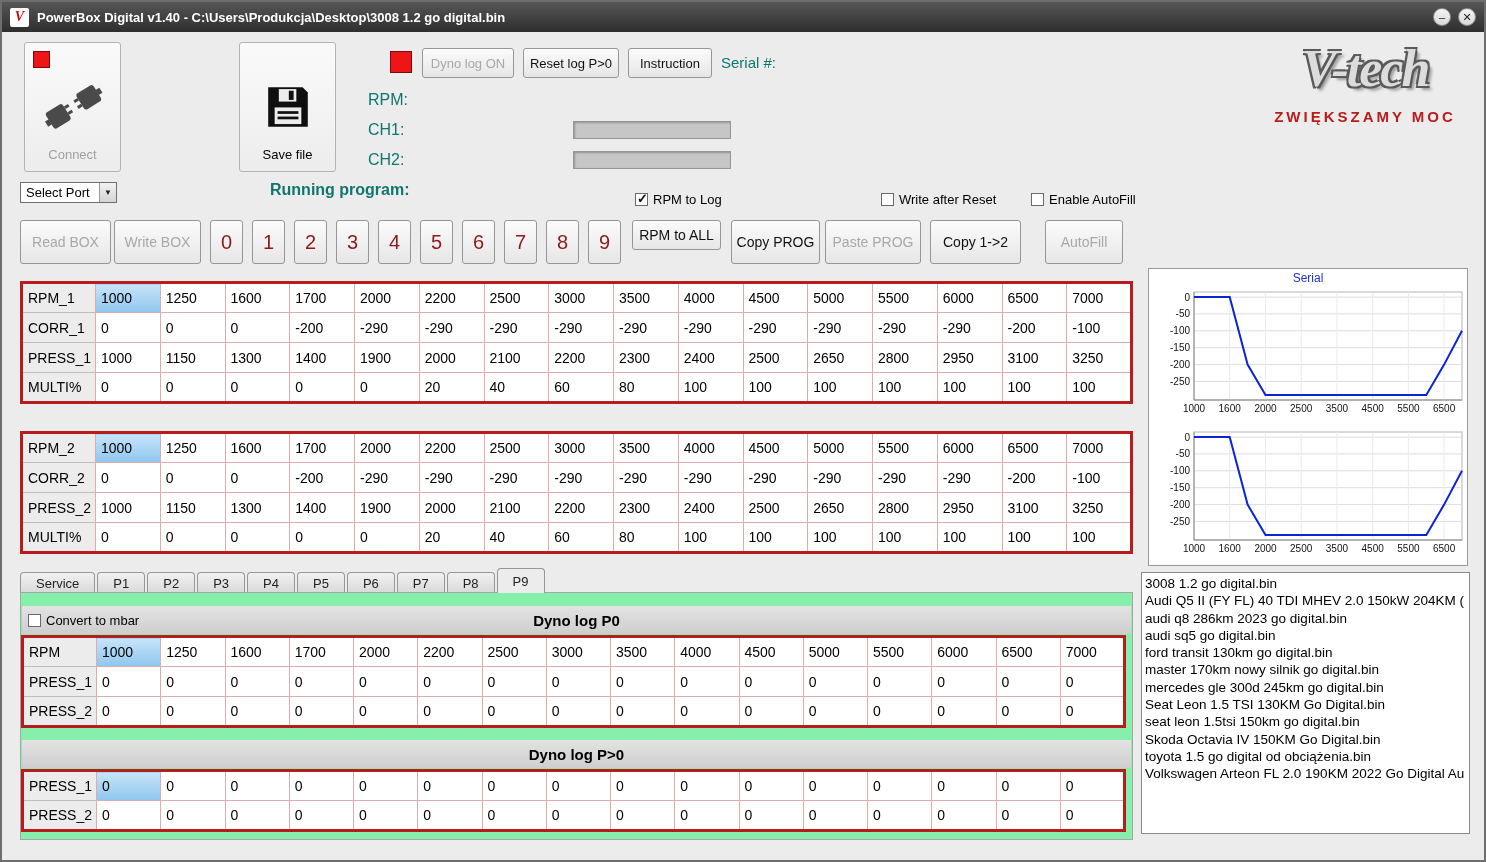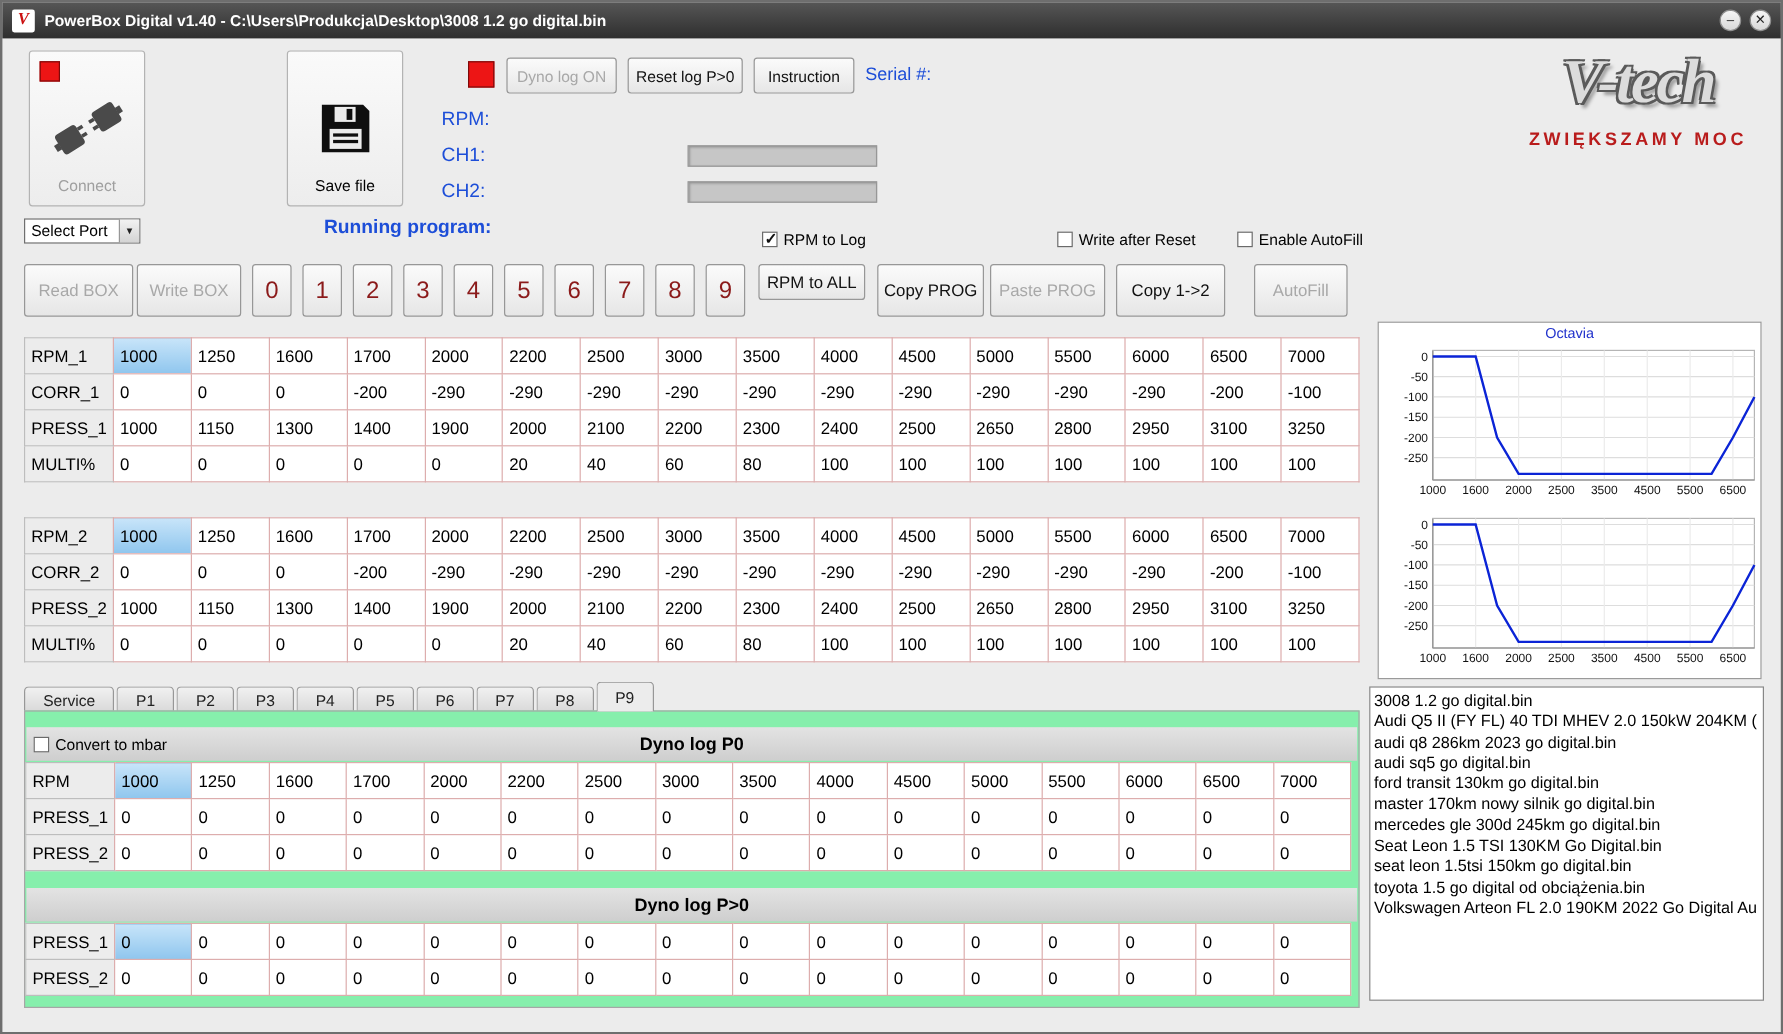--- a/index.html
+++ b/index.html
@@ -12,21 +12,21 @@
   .title-icon{width:19px;height:19px;background:#fff;border-radius:2px;color:#cc1212;font-weight:bold;font-style:italic;display:flex;align-items:center;justify-content:center;font-size:14px;font-family:"Liberation Serif",serif}
   .title-text{color:#fff;font-size:13px;font-weight:bold;white-space:nowrap}
   .win-controls{margin-left:auto;display:flex;gap:7px}
   .win-btn{width:18px;height:18px;border-radius:50%;background:linear-gradient(#f5f5f5,#d8d8d8);color:#222;display:flex;align-items:center;justify-content:center;font-size:11px;border:1px solid #909090;line-height:1}
 
   
   .abs{position:absolute}
   .btn{background:linear-gradient(#fbfbfb,#e6e6e6);border:1px solid #979797;border-radius:3px;font-size:14px;display:flex;align-items:center;justify-content:center;color:#111;white-space:nowrap}
   .btn.small{font-size:13px}
   .btn.disabled{color:#a8a8a8}
-  .lbl{position:absolute;font-size:16px;color:#1d4ed8;white-space:nowrap}
+  .lbl{position:absolute;font-size:16px;color:#0f766e;white-space:nowrap}
   .red-ind{display:block;width:22px;height:22px;background:#ed1515;border:1px solid #7d0a0a}
   .pbar{position:absolute;width:158px;height:18px;background:#c6c6c6;border:1px solid #979797;box-shadow:inset 1px 1px 2px rgba(0,0,0,.25)}
   .cb{position:absolute;display:flex;align-items:center;gap:5px;font-size:13px;z-index:3;white-space:nowrap;cursor:default}
   .cbox{width:13px;height:13px;background:#fff;border:1px solid #6a6a6a;position:relative;flex:none}
   .cbox.checked::after{content:"\2713";position:absolute;left:1px;top:-3px;font-size:13px;font-weight:bold;color:#111}
 
   
   .bigbtn{position:absolute;width:97px;height:130px;background:linear-gradient(#fafafa,#ededed);border:1px solid #b3b3b3;border-radius:3px;display:flex;flex-direction:column;align-items:center;justify-content:center;gap:12px;font-size:13px}
   .bigbtn .biglabel{position:absolute;bottom:9px}
   .muted{color:#9f9f9f}
@@ -39,21 +39,21 @@
   
   .logo{position:absolute;left:1258px;top:38px;width:210px;text-align:center}
   .logo-brand{font-family:"Liberation Serif",serif;font-style:italic;font-weight:bold;font-size:52px;line-height:58px;letter-spacing:-2px;color:#dcdcdc;text-shadow:-2px -2px 0 #5a5a5a,2px -2px 0 #5a5a5a,-2px 2px 0 #5a5a5a,2px 2px 0 #5a5a5a,4px 4px 3px rgba(0,0,0,.35)}
   .logo-tagline{margin-top:10px;font-size:15px;font-weight:bold;letter-spacing:3px;color:#b91c1c}
 
   
   .digits{position:absolute;left:208px;top:218px;display:flex;gap:9px}
   .digit{width:33px;height:44px;font-size:20px;color:#8b1a1a}
 
   
-  table.grid{position:absolute;border-collapse:collapse;table-layout:fixed;width:1113px;background:#fff;border:1px solid #b91c1c}
+  table.grid{position:absolute;border-collapse:collapse;table-layout:fixed;width:1113px;background:#fff;border:3px solid #b91c1c}
   .grid th,.grid td{border:1px solid #ddadad;height:30px;font-size:14px;font-weight:normal;text-align:left;padding-left:5px;overflow:hidden;white-space:nowrap;color:#000}
   .grid th{background:#ececec;width:74px;border-color:#bdbdbd #ddadad #bdbdbd #bdbdbd}
   .grid td.sel{background:linear-gradient(#c7e4f9,#8fc6ee)}
 
   
   .tabs{position:absolute;left:18px;top:566px;display:flex;align-items:flex-end;height:25px}
   .tab{padding:0 15px;background:linear-gradient(#f1f1f1,#d9d9d9);border:1px solid #979797;border-bottom:none;border-radius:4px 4px 0 0;font-size:13px;margin-right:2px;height:21px;display:flex;align-items:center;color:#222}
   .tab.active{background:#ececec;height:25px;position:relative;z-index:4;font-weight:normal}
   .tabpanel{position:absolute;left:18px;top:590px;width:1113px;height:248px;border:1px solid #a6a6a6;background:#86efac}
   .band{position:absolute;left:1px;right:1px;height:28px;background:linear-gradient(#e3e3e3,#cecece);display:flex;align-items:center;justify-content:center;font-weight:bold;font-size:15px;color:#000}
@@ -457,21 +457,21 @@
             <td>0</td>
             <td>0</td>
             <td>0</td>
             <td>0</td>
           </tr>
         </tbody>
       </table>
   </div>
 
   <div class="chartbox">
-    <div class="chart-title">Octavia</div>
+    <div class="chart-title">Serial</div>
     <div class="chart" style="top:17px"><svg width="318" height="140" xmlns="http://www.w3.org/2000/svg" font-family="Liberation Sans, sans-serif">
           <rect x="44" y="6" width="268" height="108" fill="#ffffff" stroke="#b5b5b5"></rect>
           <line x1="44" y1="11.1" x2="312" y2="11.1" stroke="#dddddd"></line>
           <text x="40" y="14.6" font-size="10" text-anchor="end" fill="#111">0</text>
           <line x1="44" y1="27.9" x2="312" y2="27.9" stroke="#dddddd"></line>
           <text x="40" y="31.4" font-size="10" text-anchor="end" fill="#111">-50</text>
           <line x1="44" y1="44.8" x2="312" y2="44.8" stroke="#dddddd"></line>
           <text x="40" y="48.3" font-size="10" text-anchor="end" fill="#111">-100</text>
           <line x1="44" y1="61.7" x2="312" y2="61.7" stroke="#dddddd"></line>
           <text x="40" y="65.2" font-size="10" text-anchor="end" fill="#111">-150</text>
@@ -538,17 +538,18 @@
   <div class="filelist">
       <div class="file-item">3008 1.2 go digital.bin</div>
       <div class="file-item">Audi Q5 II (FY FL) 40 TDI MHEV 2.0 150kW 204KM (</div>
       <div class="file-item">audi q8 286km 2023 go digital.bin</div>
       <div class="file-item">audi sq5 go digital.bin</div>
       <div class="file-item">ford transit 130km go digital.bin</div>
       <div class="file-item">master 170km nowy silnik go digital.bin</div>
       <div class="file-item">mercedes gle 300d 245km go digital.bin</div>
       <div class="file-item">Seat Leon 1.5 TSI 130KM Go Digital.bin</div>
       <div class="file-item">seat leon 1.5tsi 150km go digital.bin</div>
+      <div class="file-item">Skoda Octavia IV 150KM Go Digital.bin</div>
       <div class="file-item">toyota 1.5 go digital od obciążenia.bin</div>
       <div class="file-item">Volkswagen Arteon FL 2.0 190KM 2022 Go Digital Au</div>
     </div>
 
 </div>
 
 </body></html>

